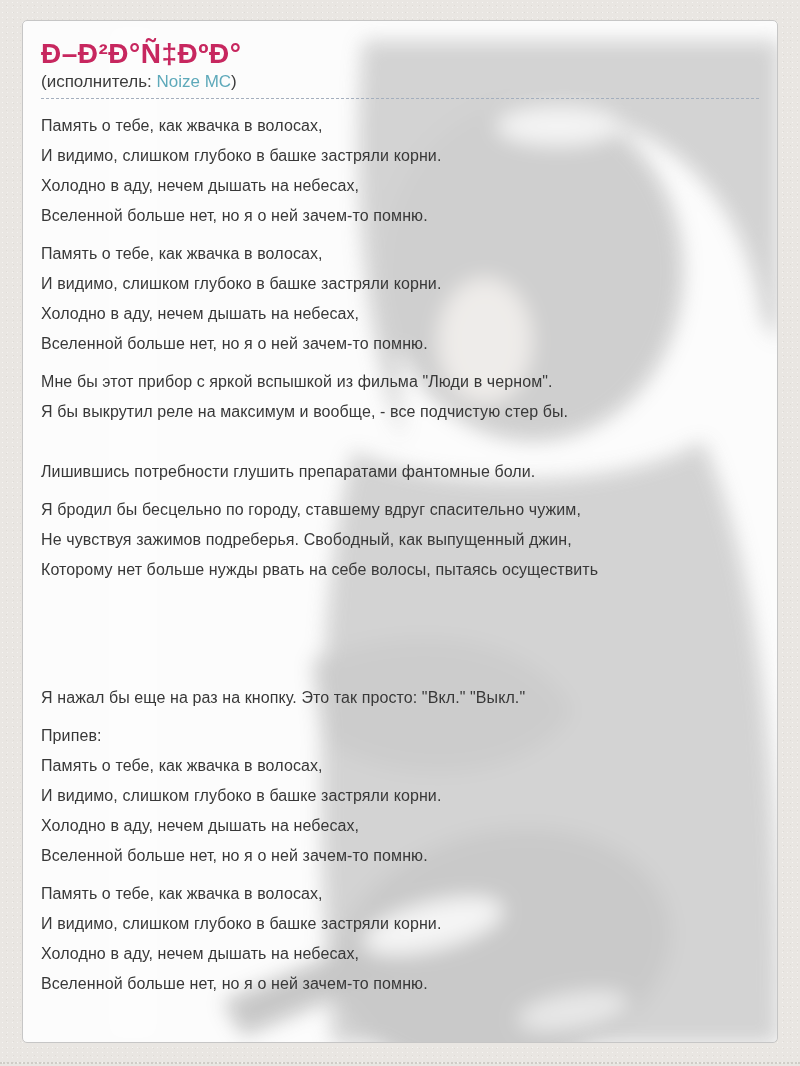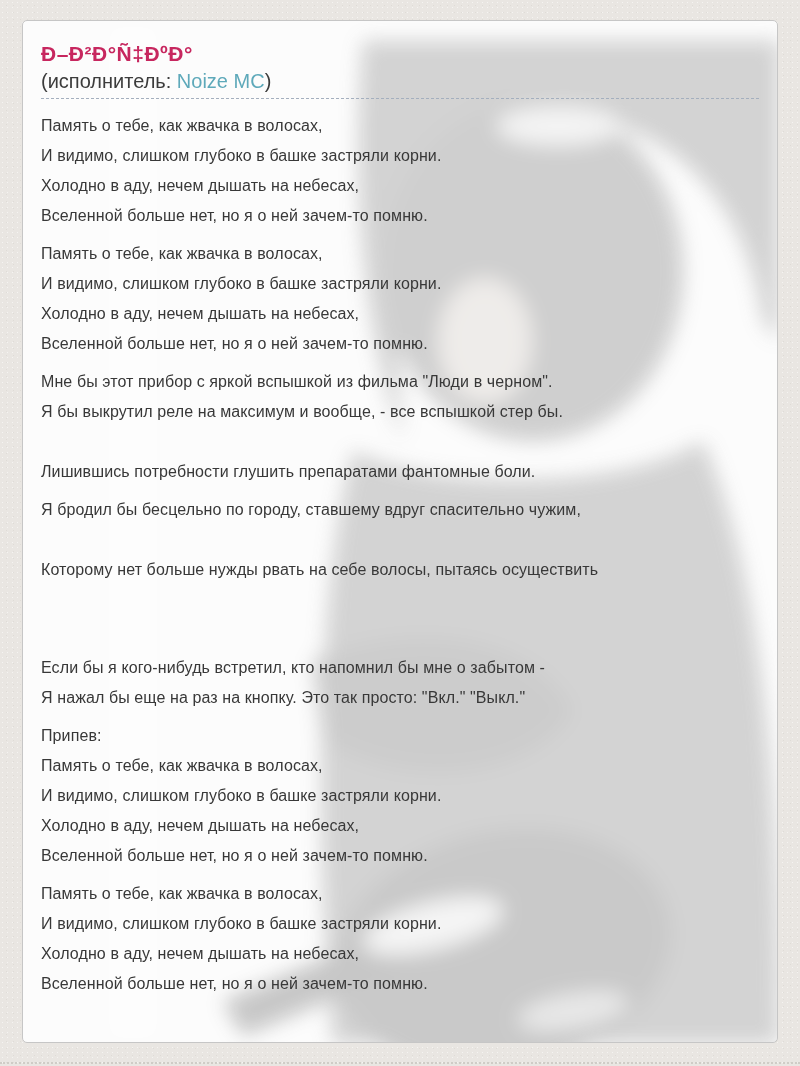--- a/index.html
+++ b/index.html
@@ -40,30 +40,30 @@
     height: 1023px;
     pointer-events: none;
   }
   .content {
     position: relative;
     padding: 16px 18px 0 18px;
   }
   h1.song-title {
     margin: 0;
     padding: 2px 0 0 0;
-    font-size: 21px;
+    font-size: 28px;
     line-height: 30px;
     font-weight: bold;
     color: var(--title_color, #c7275f);
     letter-spacing: 0.5px;
   }
   .subtitle {
     margin-top: 3px;
     padding-bottom: 7px;
-    font-size: 20px;
+    font-size: 17px;
     line-height: 19px;
     color: var(--subtitle_color, #3c3c3c);
     border-bottom: 1px dashed var(--dashed_line, #a4afbe);
   }
   .artist-link {
     color: var(--link_color, #5ea9ba);
     text-decoration: none;
     cursor: pointer;
   }
   .lyrics {
@@ -125,22 +125,22 @@
   </div>
 
   <div class="content">
     <h1 class="song-title">Ð–Ð²Ð°Ñ‡ÐºÐ°</h1>
 
     <div class="subtitle"><span>(исполнитель: </span><a class="artist-link" href="#">Noize MC</a><span>)</span></div>
 
     <div class="lyrics" id="lyrics">
         <p class="stanza"><span>Память о тебе, как жвачка в волосах,</span><br><span>И видимо, слишком глубоко в башке застряли корни.</span><br><span>Холодно в аду, нечем дышать на небесах,</span><br><span>Вселенной больше нет, но я о ней зачем-то помню.</span></p>
         <p class="stanza"><span>Память о тебе, как жвачка в волосах,</span><br><span>И видимо, слишком глубоко в башке застряли корни.</span><br><span>Холодно в аду, нечем дышать на небесах,</span><br><span>Вселенной больше нет, но я о ней зачем-то помню.</span></p>
-        <p class="stanza"><span>Мне бы этот прибор с яркой вспышкой из фильма "Люди в черном".</span><br><span>Я бы выкрутил реле на максимум и вообще, - все вспышкой стер бы.</span><br><br><span>Лишившись потребности глушить препаратами фантомные боли.</span></p>
-        <p class="stanza"><span>Я бродил бы бесцельно по городу, ставшему вдруг спасительно чужим,</span><br><br><span>Которому нет больше нужды рвать на себе волосы, пытаясь осуществить</span><br></p>
-        <p class="stanza"><br><br><span>Если бы я кого-нибудь встретил, кто напомнил бы мне о забытом -</span><br><span>Я нажал бы еще на раз на кнопку. Это так просто: "Вкл." "Выкл."</span></p>
+        <p class="stanza"><span>Мне бы этот прибор с яркой вспышкой из фильма "Люди в черном".</span><br><span>Я бы выкрутил реле на максимум и вообще, - все подчистую стер бы.</span><br><br><span>Лишившись потребности глушить препаратами фантомные боли.</span></p>
+        <p class="stanza"><span>Я бродил бы бесцельно по городу, ставшему вдруг спасительно чужим,</span><br><span>Не чувствуя зажимов подреберья. Свободный, как выпущенный джин,</span><br><span>Которому нет больше нужды рвать на себе волосы, пытаясь осуществить</span><br></p>
+        <p class="stanza"><br><br><br><span>Я нажал бы еще на раз на кнопку. Это так просто: "Вкл." "Выкл."</span></p>
         <p class="stanza"><span>Припев:</span><br><span>Память о тебе, как жвачка в волосах,</span><br><span>И видимо, слишком глубоко в башке застряли корни.</span><br><span>Холодно в аду, нечем дышать на небесах,</span><br><span>Вселенной больше нет, но я о ней зачем-то помню.</span></p>
         <p class="stanza"><span>Память о тебе, как жвачка в волосах,</span><br><span>И видимо, слишком глубоко в башке застряли корни.</span><br><span>Холодно в аду, нечем дышать на небесах,</span><br><span>Вселенной больше нет, но я о ней зачем-то помню.</span></p>
       </div>
   </div>
 </div>
 
 <div class="bottom-dots"></div>
 
 </body></html>

